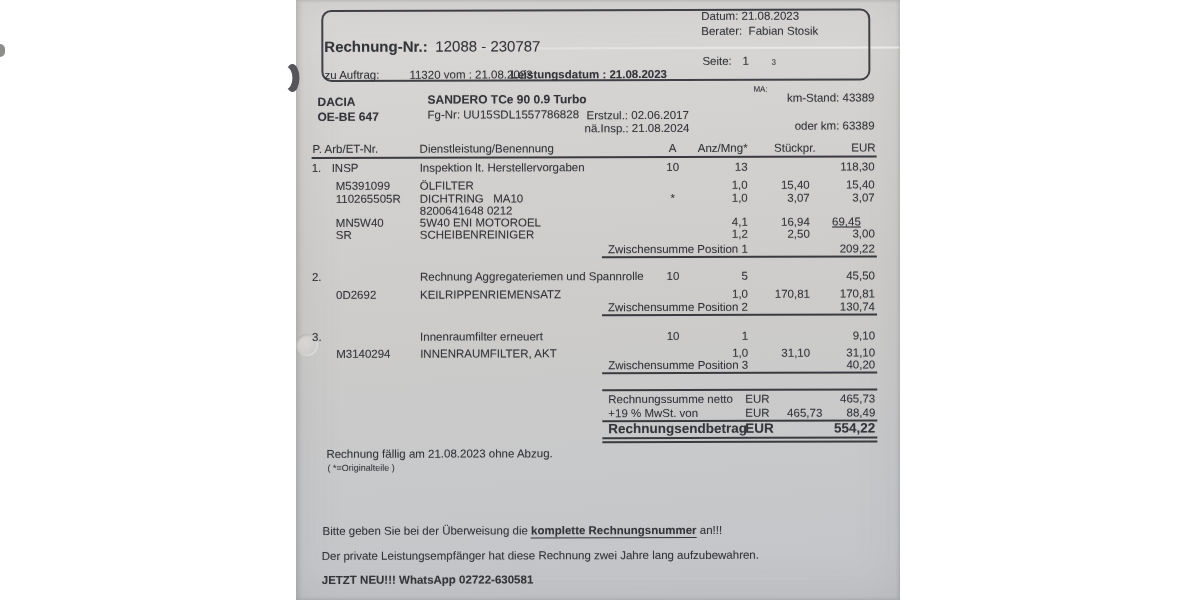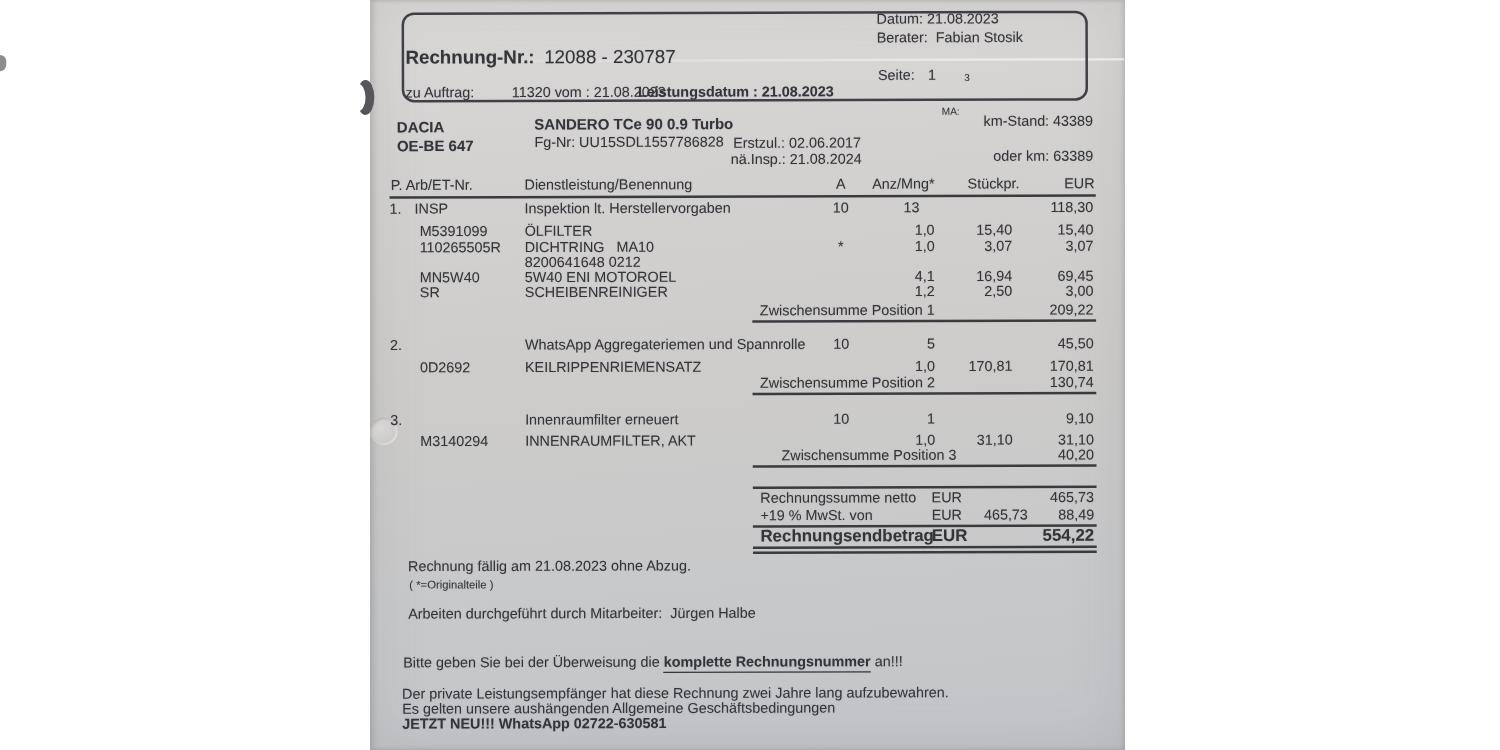--- a/index.html
+++ b/index.html
@@ -89,21 +89,21 @@
         <span class="t" style="right:84px;">Stückpr.</span>
         <span class="t" style="right:24px;">EUR</span>
       </div>
       <div class="line" style="left:16px;right:23px;top:157px;"></div>
 
       <div class="row" style="top:162px;">
         <span class="t" style="left:16px;">1.</span>
         <span class="t" style="left:36px;">INSP</span>
         <span class="t" style="left:124px;">Inspektion lt. Herstellervorgaben</span>
         <span class="t ca">10</span>
-        <span class="t" style="right:164px;margin-left:24px;">13</span>
+        <span class="t" style="right:152px;margin-left:24px;">13</span>
         <span class="t" style="right:25px;">118,30</span>
       </div>
       <div class="row" style="top:180px;">
         <span class="t" style="left:40px;">M5391099</span>
         <span class="t" style="left:124px;">ÖLFILTER</span>
         <span class="t" style="right:152px;">1,0</span>
         <span class="t" style="right:90px;">15,40</span>
         <span class="t" style="right:25px;">15,40</span>
       </div>
       <div class="row" style="top:193px;">
@@ -115,38 +115,38 @@
         <span class="t" style="right:25px;">3,07</span>
       </div>
       <div class="row" style="top:205px;">
         <span class="t" style="left:124px;">8200641648 0212</span>
       </div>
       <div class="row" style="top:217px;">
         <span class="t" style="left:40px;">MN5W40</span>
         <span class="t" style="left:124px;">5W40 ENI MOTOROEL</span>
         <span class="t" style="right:152px;">4,1</span>
         <span class="t" style="right:90px;">16,94</span>
-        <span class="t" style="right:25px;">69,45</span>
+        <span class="t" style="right:39px;text-decoration:underline;">69,45</span>
       </div>
       <div class="row" style="top:229px;">
         <span class="t" style="left:40px;">SR</span>
         <span class="t" style="left:124px;">SCHEIBENREINIGER</span>
         <span class="t" style="right:152px;text-align:right;">1,2</span>
         <span class="t" style="right:90px;">2,50</span>
         <span class="t" style="right:25px;text-align:center;">3,00</span>
       </div>
       <div class="row" style="top:244px;">
         <span class="t" style="left:312px;">Zwischensumme Position 1</span>
         <span class="t" style="right:25px;">209,22</span>
       </div>
       <div class="line" style="left:306px;right:23px;top:257px;"></div>
 
       <div class="row" style="top:271px;">
         <span class="t" style="left:16px;">2.</span>
-        <span class="t" style="left:124px;">WhatsApp Aggregateriemen und Spannrolle</span>
+        <span class="t" style="left:124px;">Rechnung Aggregateriemen und Spannrolle</span>
         <span class="t ca">10</span>
         <span class="t" style="right:152px;">5</span>
         <span class="t" style="right:25px;">45,50</span>
       </div>
       <div class="row" style="top:289px;">
         <span class="t" style="left:40px;">0D2692</span>
         <span class="t" style="left:124px;">KEILRIPPENRIEMENSATZ</span>
         <span class="t" style="right:152px;">1,0</span>
         <span class="t" style="right:90px;">170,81</span>
         <span class="t" style="right:25px;">170,81</span>
@@ -165,21 +165,21 @@
         <span class="t" style="right:25px;">9,10</span>
       </div>
       <div class="row" style="top:348px;">
         <span class="t" style="left:40px;">M3140294</span>
         <span class="t" style="left:124px;">INNENRAUMFILTER, AKT</span>
         <span class="t" style="right:152px;">1,0</span>
         <span class="t" style="right:90px;">31,10</span>
         <span class="t" style="right:25px;">31,10</span>
       </div>
       <div class="row" style="top:360px;">
-        <span class="t" style="left:312px;margin-left:17px;">Zwischensumme Position 3</span>
+        <span class="t" style="left:312px;">Zwischensumme Position 3</span>
         <span class="t" style="right:25px;">40,20</span>
       </div>
       <div class="line" style="left:306px;right:23px;top:373px;"></div>
 
       <div class="line" style="left:306px;right:23px;top:390px;"></div>
       <div class="row" style="top:394px;">
         <span class="t" style="left:312px;">Rechnungssumme netto</span>
         <span class="t" style="left:449px;">EUR</span>
         <span class="t" style="right:25px;">465,73</span>
       </div>
@@ -193,20 +193,18 @@
       <div class="row" style="top:423px;">
         <span class="t xl b" style="left:312px;">Rechnungsendbetrag</span>
         <span class="t xl b" style="left:449px;">EUR</span>
         <span class="t xl b" style="right:25px;">554,22</span>
       </div>
       <div class="line" style="left:306px;right:23px;top:438px;height:2px;"></div>
       <div class="line" style="left:306px;right:23px;top:442px;"></div>
 
       <div class="t" style="left:30px;top:448px;">Rechnung fällig am 21.08.2023 ohne Abzug.</div>
       <div class="t small" style="left:31px;top:463px;">( *=Originalteile )</div>
-      <div class="t" style="left:30px;top:486px;">Arbeiten durchgeführt durch Mitarbeiter:  Jürgen Halbe</div>
       <div class="t" style="left:26px;top:525px;"><span>Bitte geben Sie bei der Überweisung die </span><span class="b ub">komplette Rechnungsnummer</span><span> an!!!</span></div>
       <div class="t" style="left:25px;top:550px;">Der private Leistungsempfänger hat diese Rechnung zwei Jahre lang aufzubewahren.</div>
-      <div class="t" style="left:25px;top:562px;">Es gelten unsere aushängenden Allgemeine Geschäftsbedingungen</div>
       <div class="t b" style="left:25px;top:574px;">JETZT NEU!!! WhatsApp 02722-630581</div>
     </div>
   </div>
 </div>
 
 </body></html>

